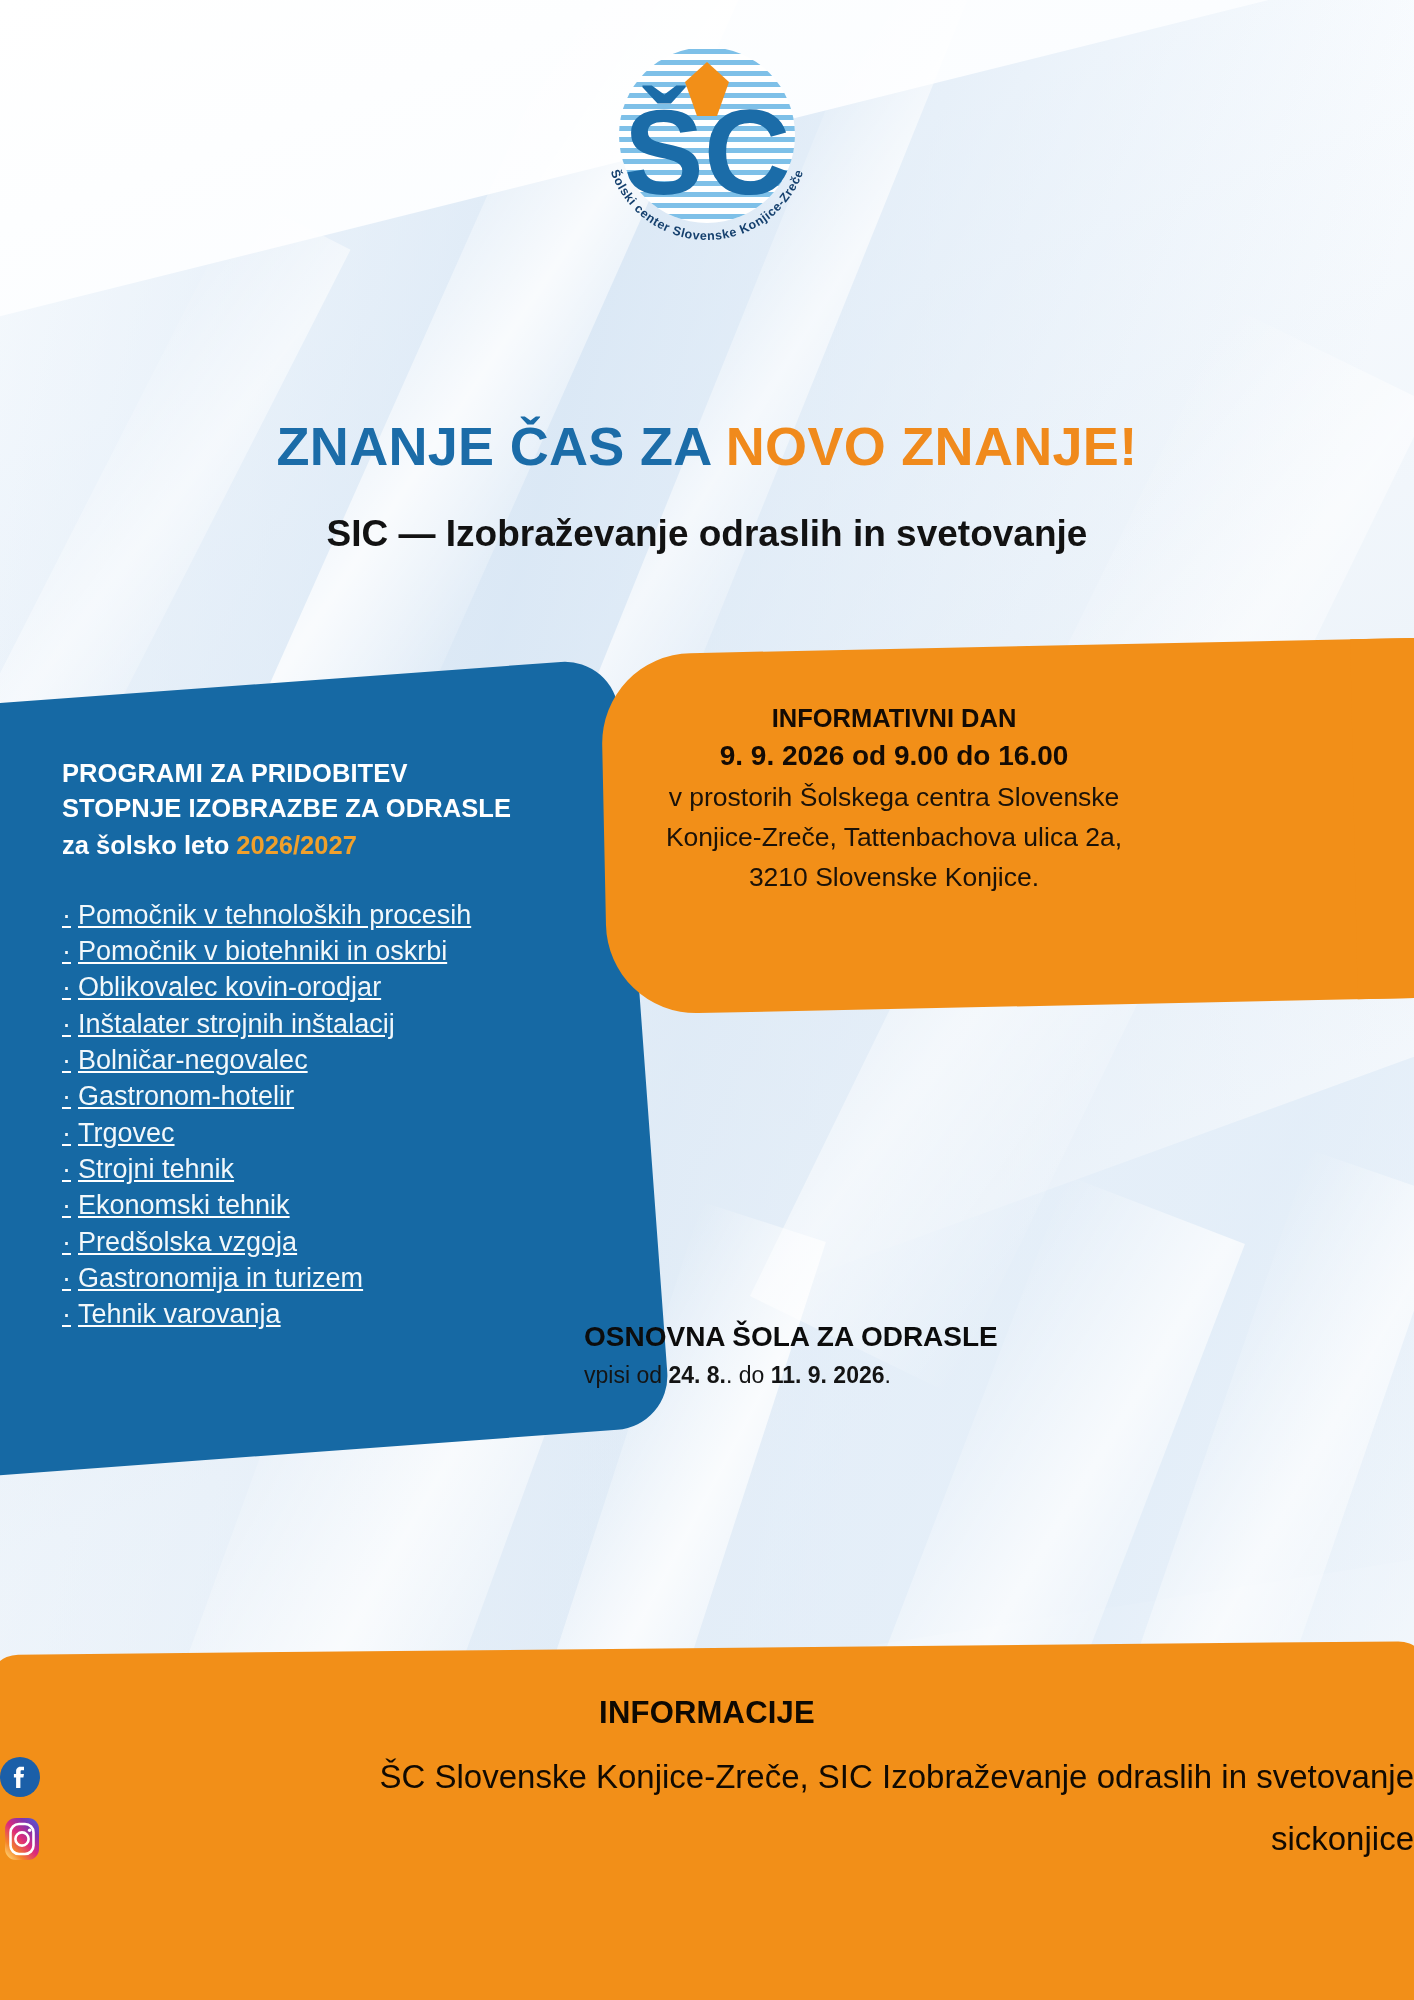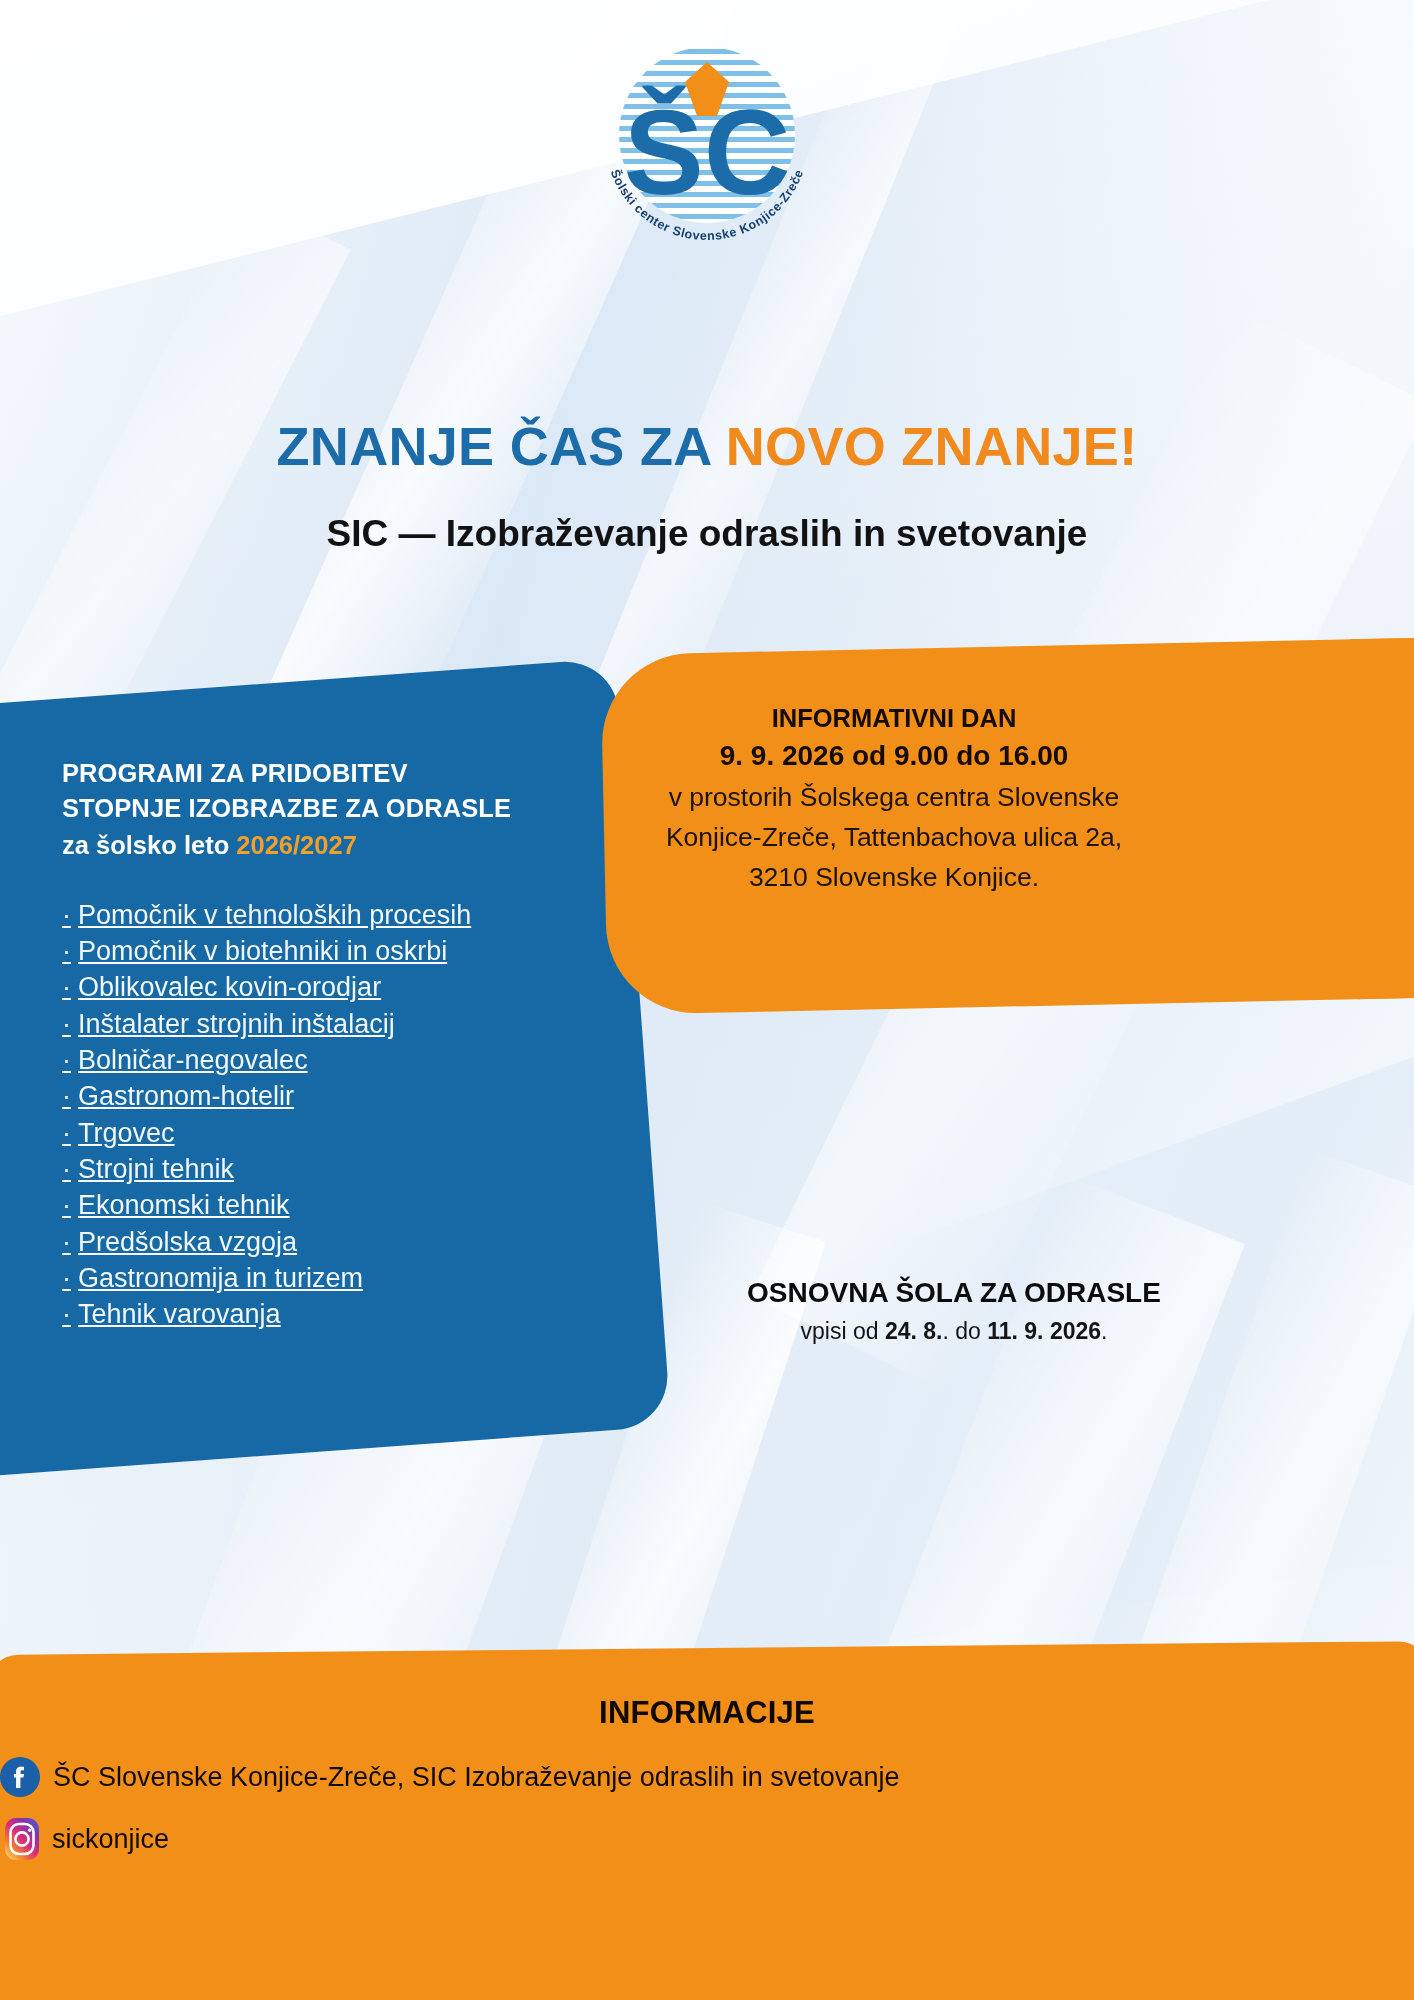--- a/index.html
+++ b/index.html
@@ -200,23 +200,23 @@
     font-weight: 400;
     line-height: 1.44;
     color: #1b1208;
     margin-top: 2px;
   }
 
   
   #osnovna {
     position: absolute;
     left: 584px;
-    top: 1272px;
+    top: 1316px;
     width: 740px;
-    text-align: center;
+    text-align: left;
     z-index: 9;
   }
   .os-title {
     font-size: 28px;
     font-weight: 700;
     color: #0c0c0c;
     line-height: 1.5;
     white-space: nowrap;
   }
   .os-sub {
@@ -258,23 +258,23 @@
   .ft-contact {
     margin-top: 26px;
     font-size: 28px;
     font-weight: 700;
     color: #0f0902;
   }
   .ft-social {
     margin-top: 26px;
     display: flex;
     align-items: center;
-    justify-content: flex-start;
+    justify-content: space-between;
     gap: 13px;
-    font-size: 27px;
+    font-size: 33px;
     font-weight: 400;
     color: #110a02;
   }
   .ft-social.second { margin-top: 20px; gap: 8px; }
 
   .icon-svg { display: block; flex: 0 0 auto; }
 </style>
 </head>
 <body>
 

